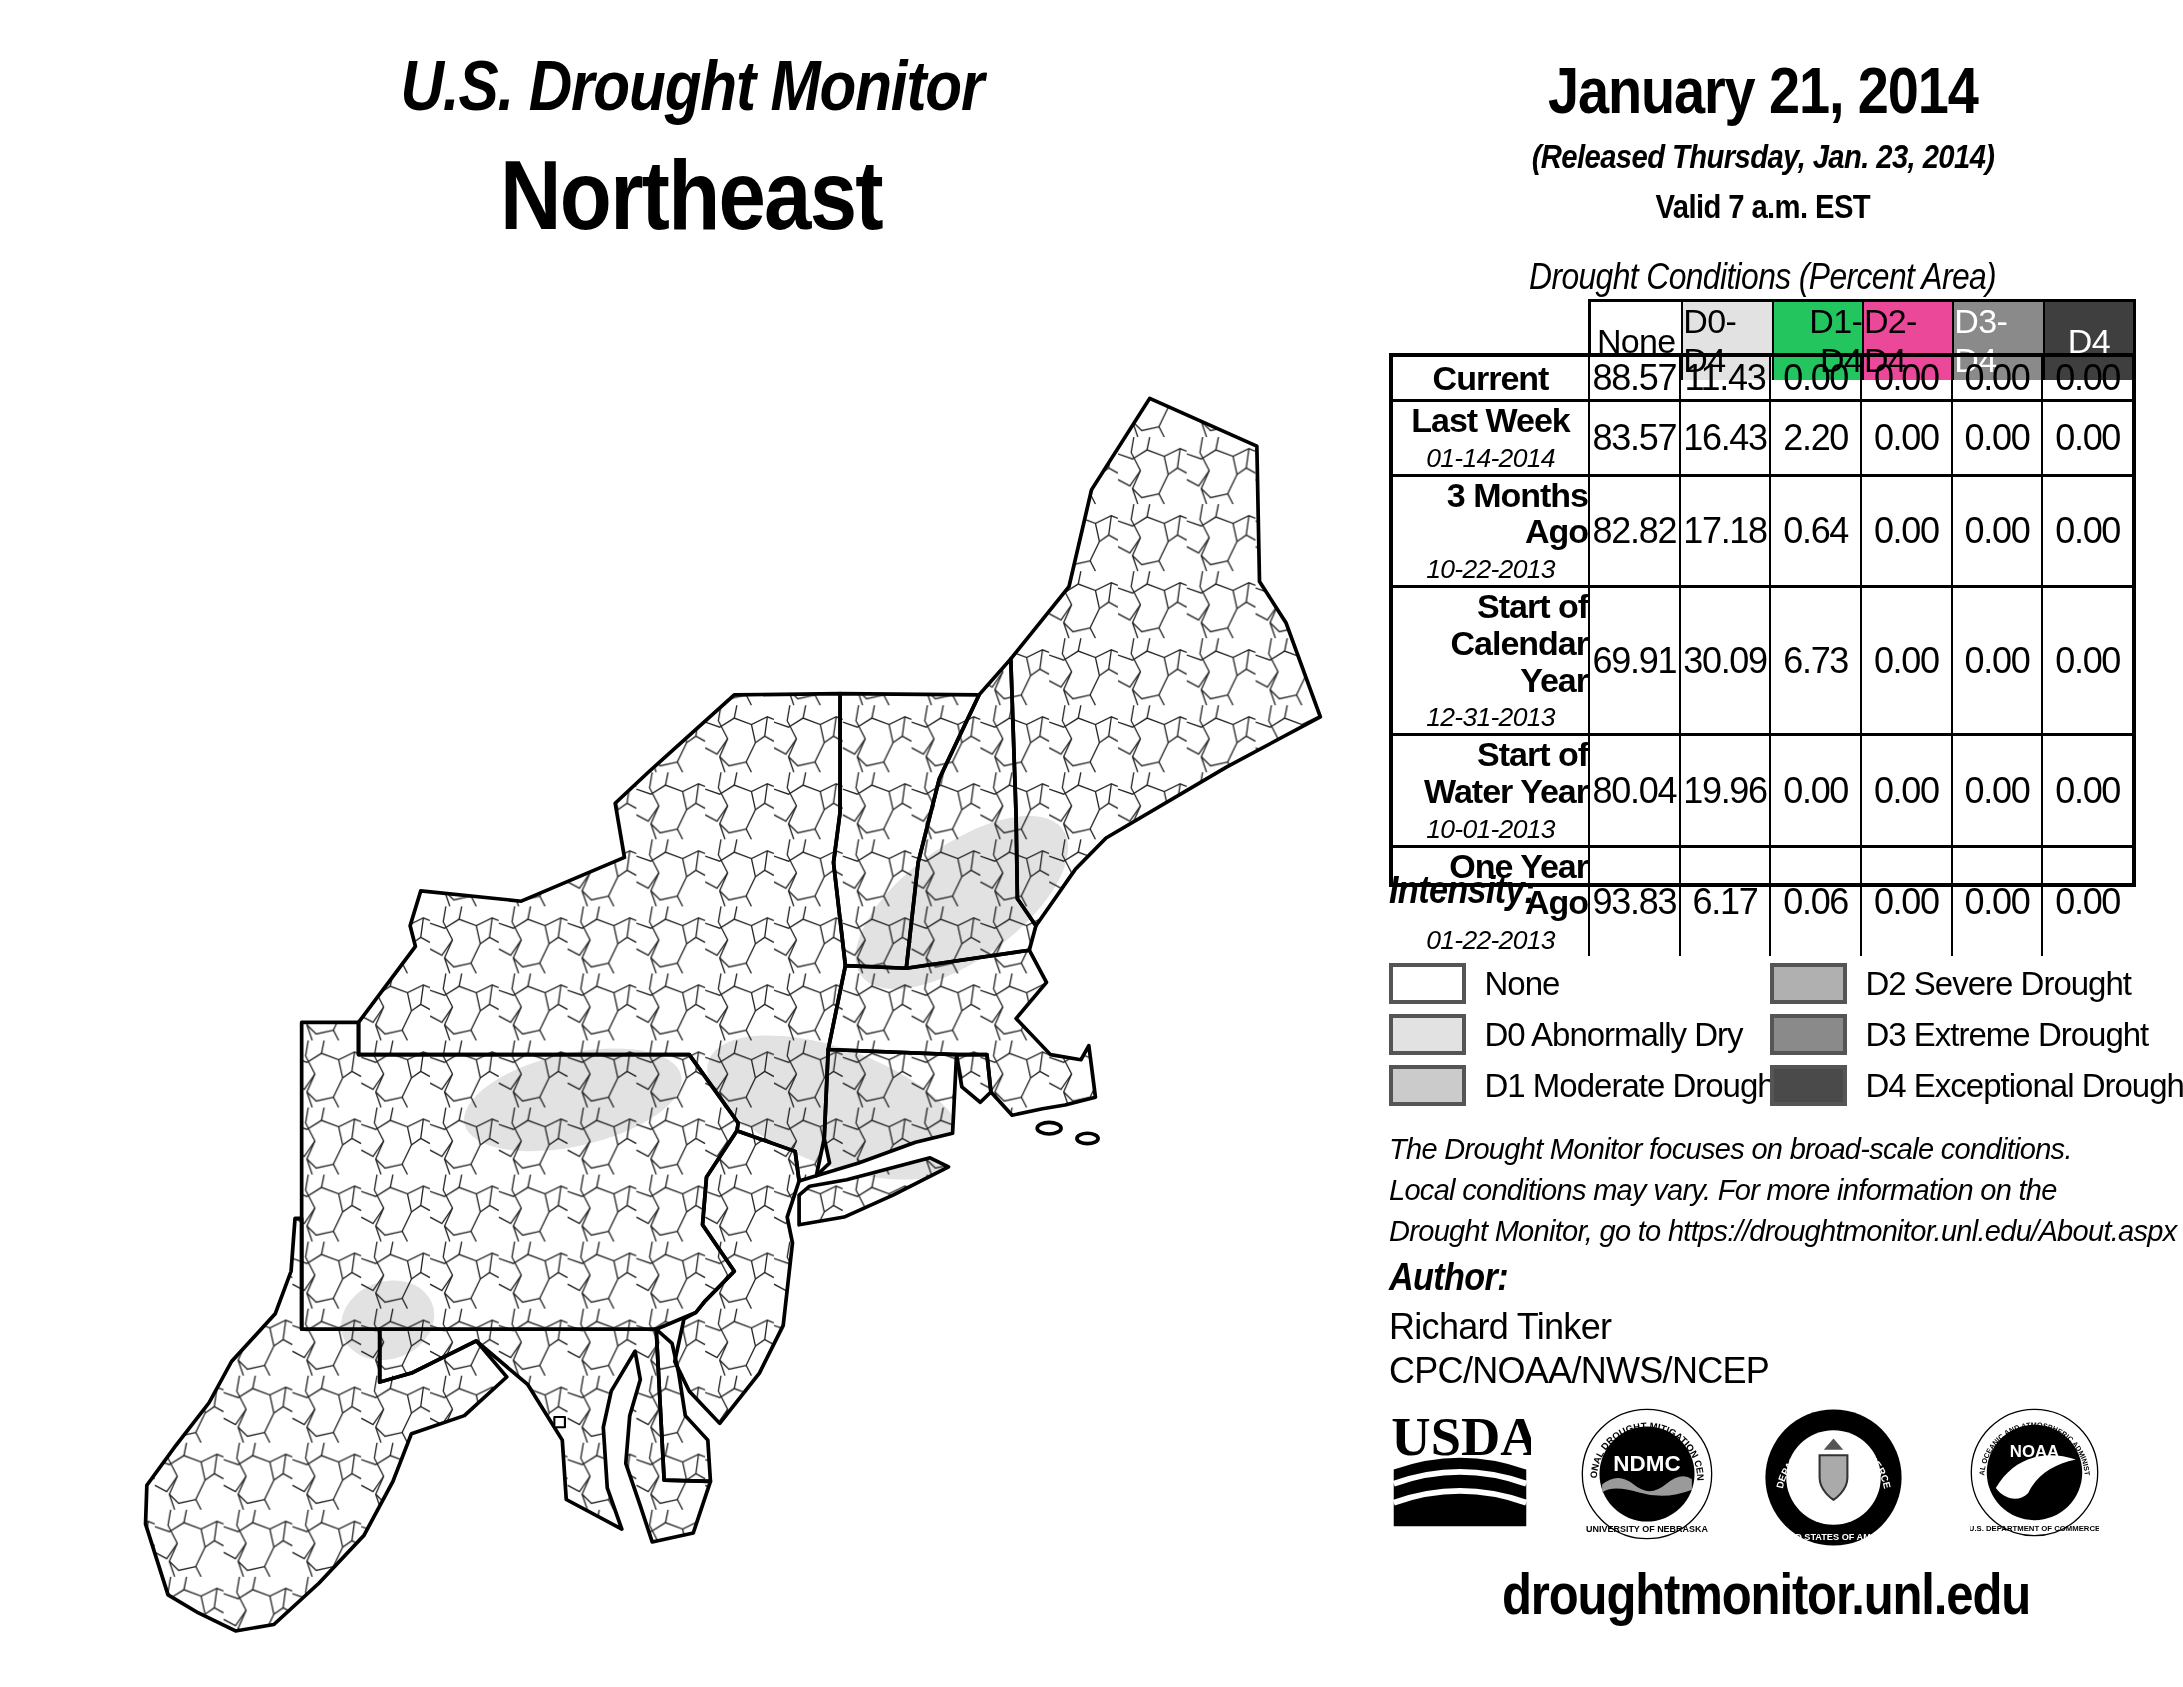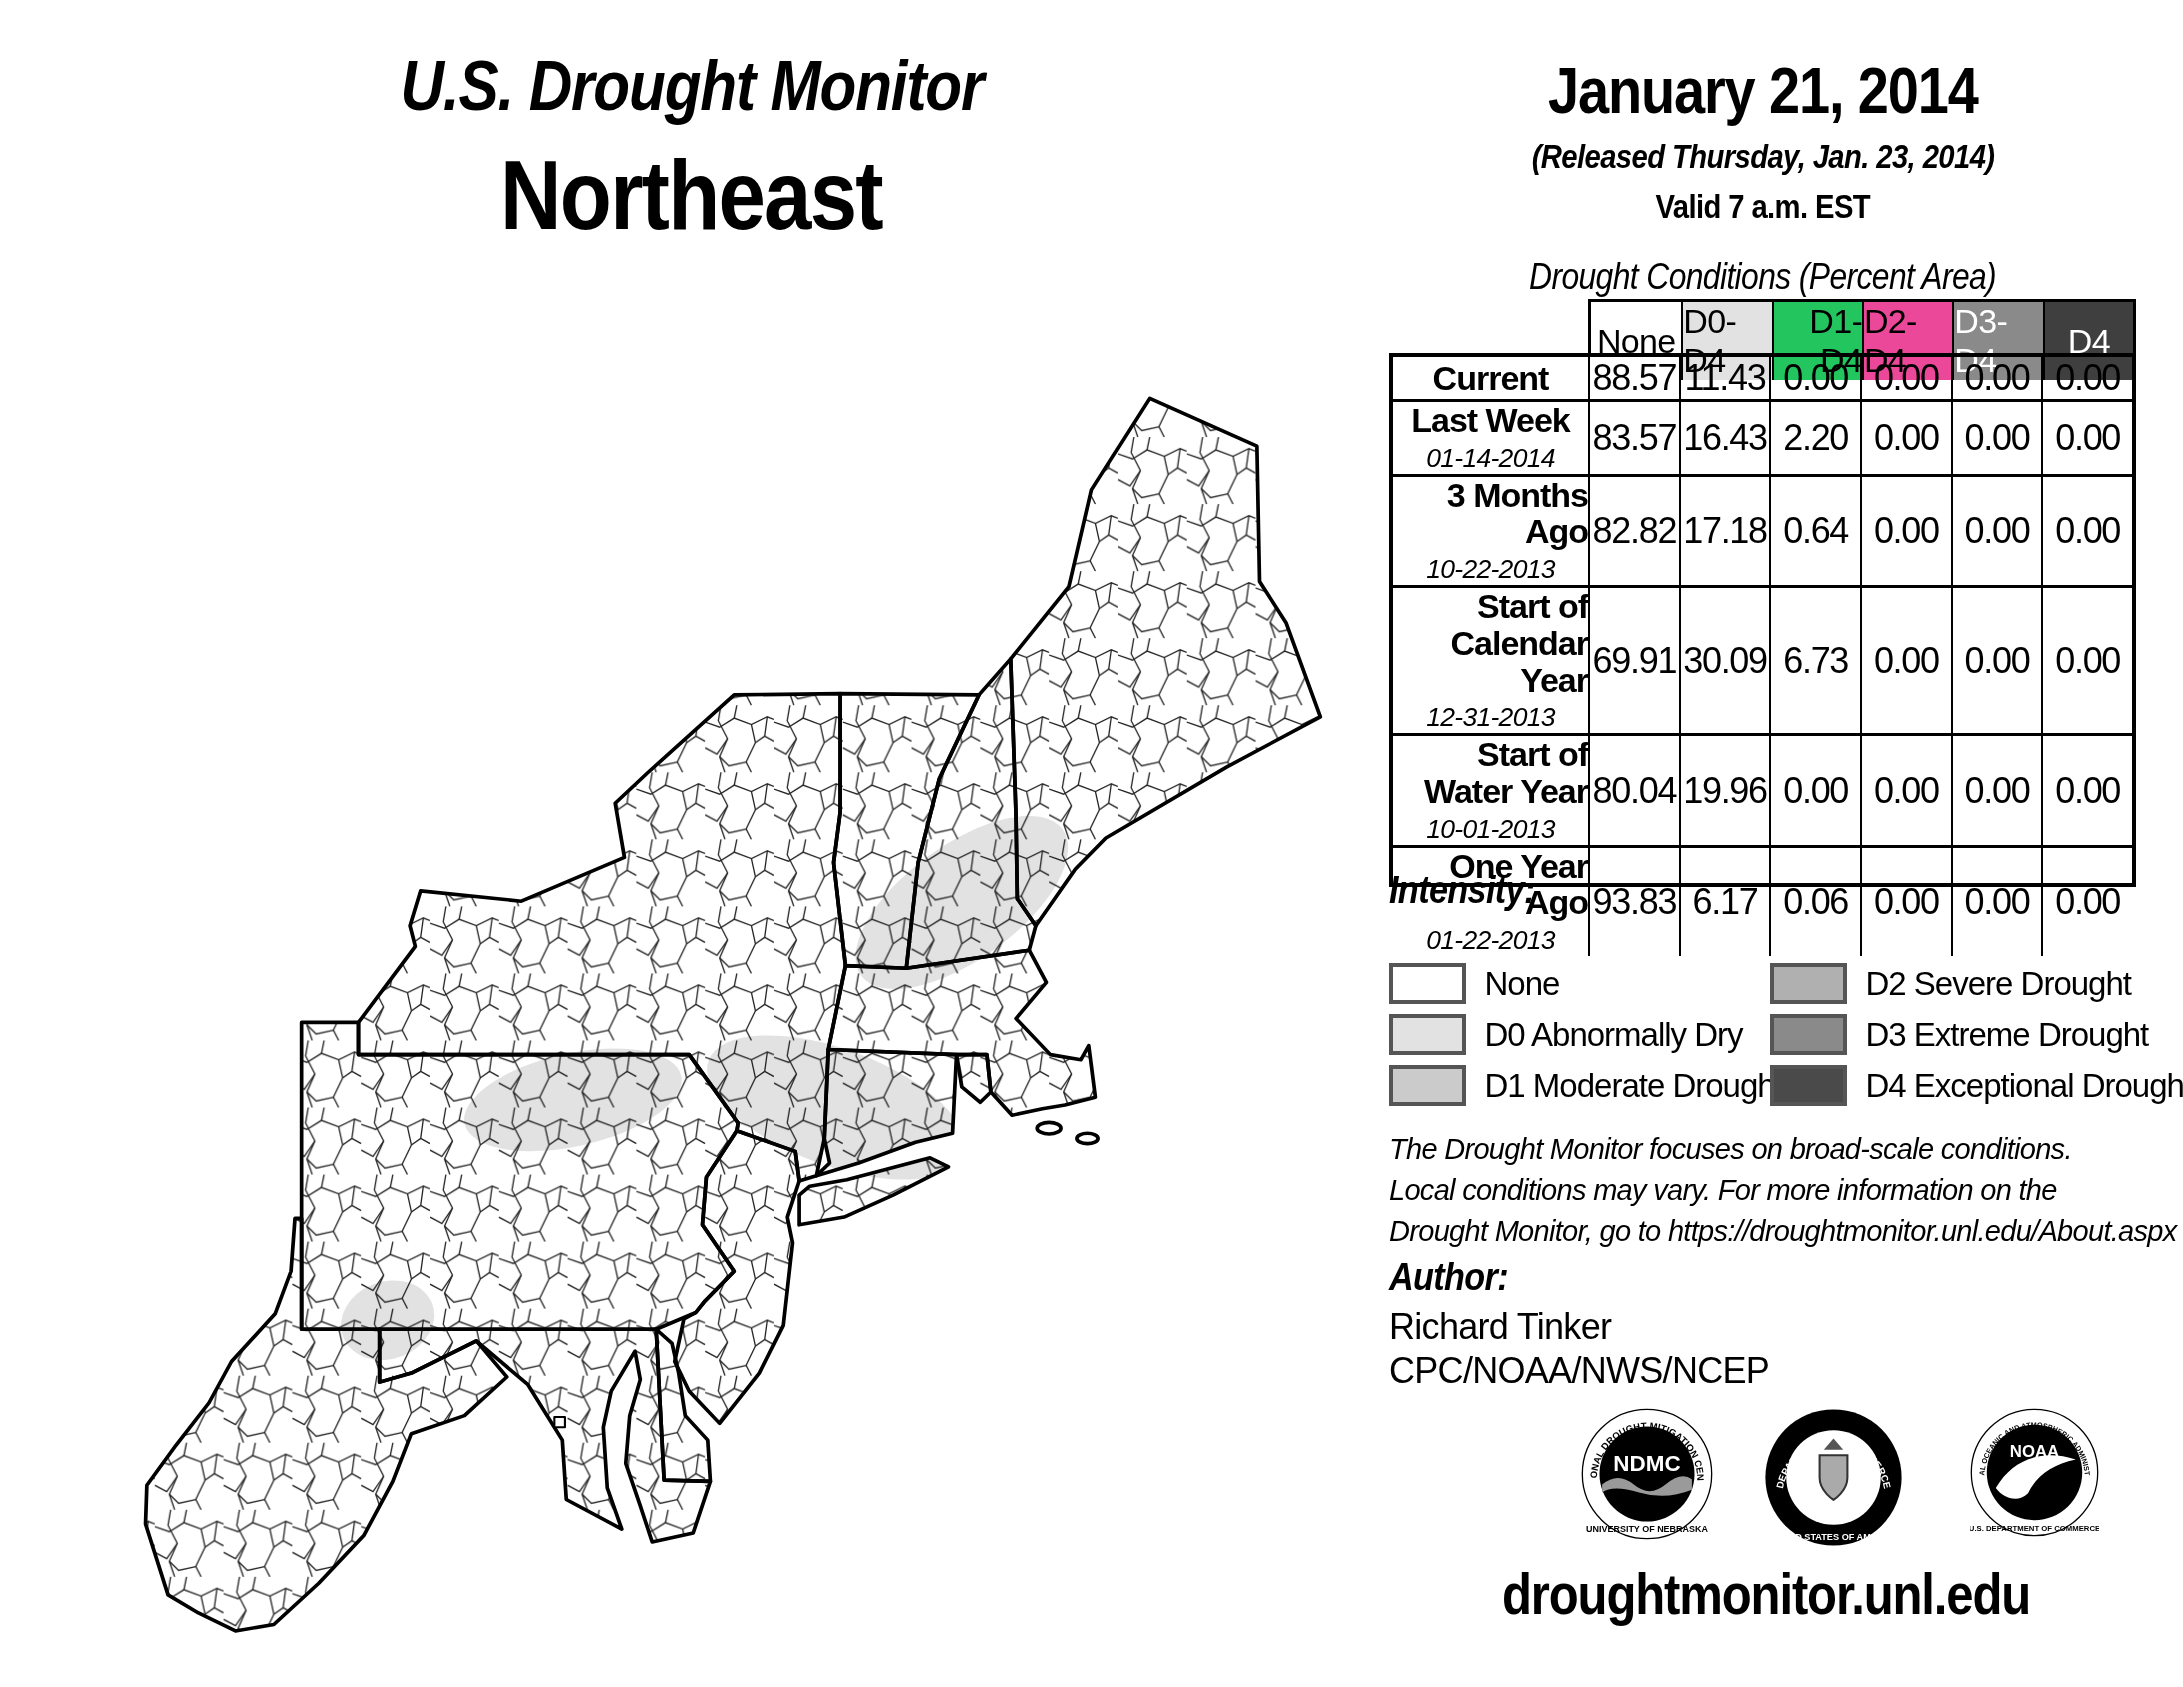--- a/index.html
+++ b/index.html
@@ -281,20 +281,28 @@
   <div class="abs" id="disclaimer">
     <div>The Drought Monitor focuses on broad-scale conditions.</div>
     <div>Local conditions may vary. For more information on the</div>
     <div>Drought Monitor, go to https://droughtmonitor.unl.edu/About.aspx</div>
   </div>
 
   <div class="abs" id="author-title"><span class="condL">Author:</span></div>
   <div class="abs" id="author-name">Richard Tinker</div>
   <div class="abs" id="author-org">CPC/NOAA/NWS/NCEP</div>
 
+  <div class="logo" id="logo-usda">
+    <svg width="142" height="129" viewBox="0 0 120 105">
+      <text x="2" y="38" font-family="Liberation Serif, serif" font-weight="bold" font-size="46">USDA</text>
+      <path d="M4,50 Q60,30 116,50 L116,98 L4,98 Z" fill="#000"></path>
+      <path d="M4,62 Q60,42 116,62" fill="none" stroke="#fff" stroke-width="5"></path>
+      <path d="M4,78 Q60,58 116,78" fill="none" stroke="#fff" stroke-width="5"></path>
+    </svg>
+  </div>
 
   <div class="logo" id="logo-ndmc">
     <svg width="132" height="132" viewBox="0 0 100 100">
       <defs>
         <path id="ndmc-top-arc" d="M 12,54 A 38,38 0 0 1 88,54"></path>
       </defs>
       <circle cx="50" cy="50" r="49" fill="#fff" stroke="#000" stroke-width="1"></circle>
       <text font-size="7.2" font-weight="bold" fill="#000">
         <textPath href="#ndmc-top-arc" startOffset="50%" text-anchor="middle">NATIONAL DROUGHT MITIGATION CENTER</textPath>
       </text>

